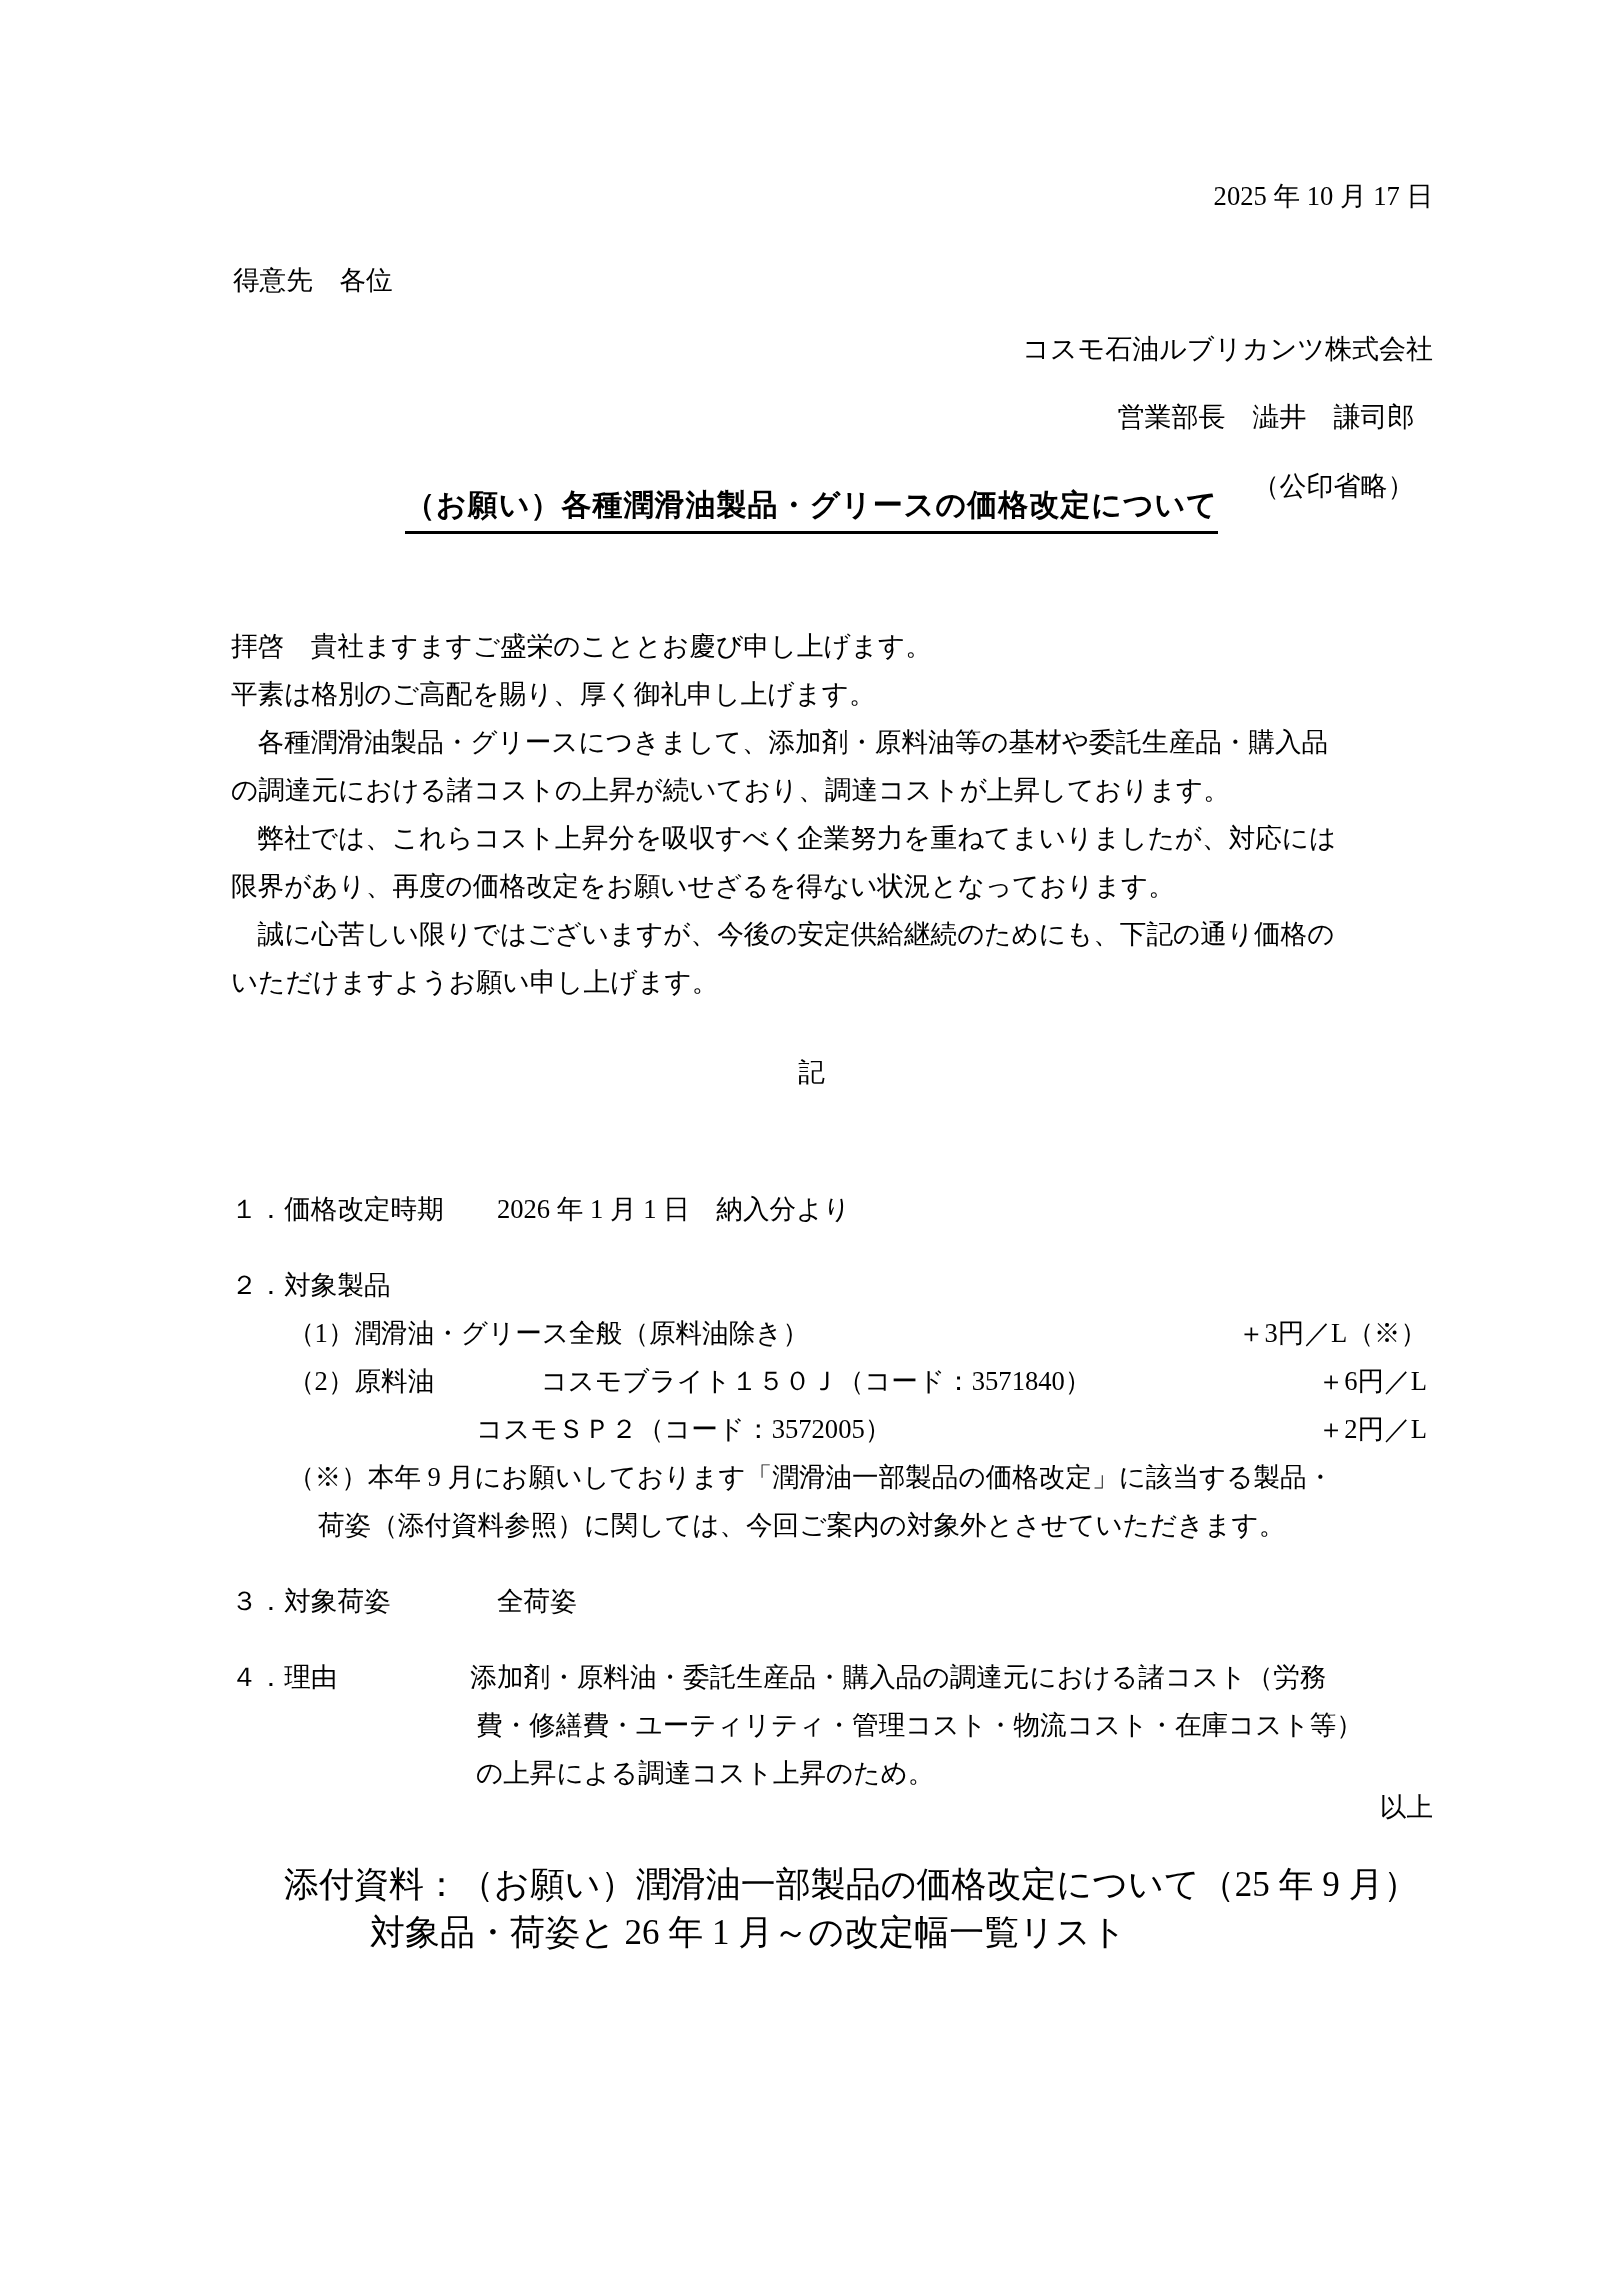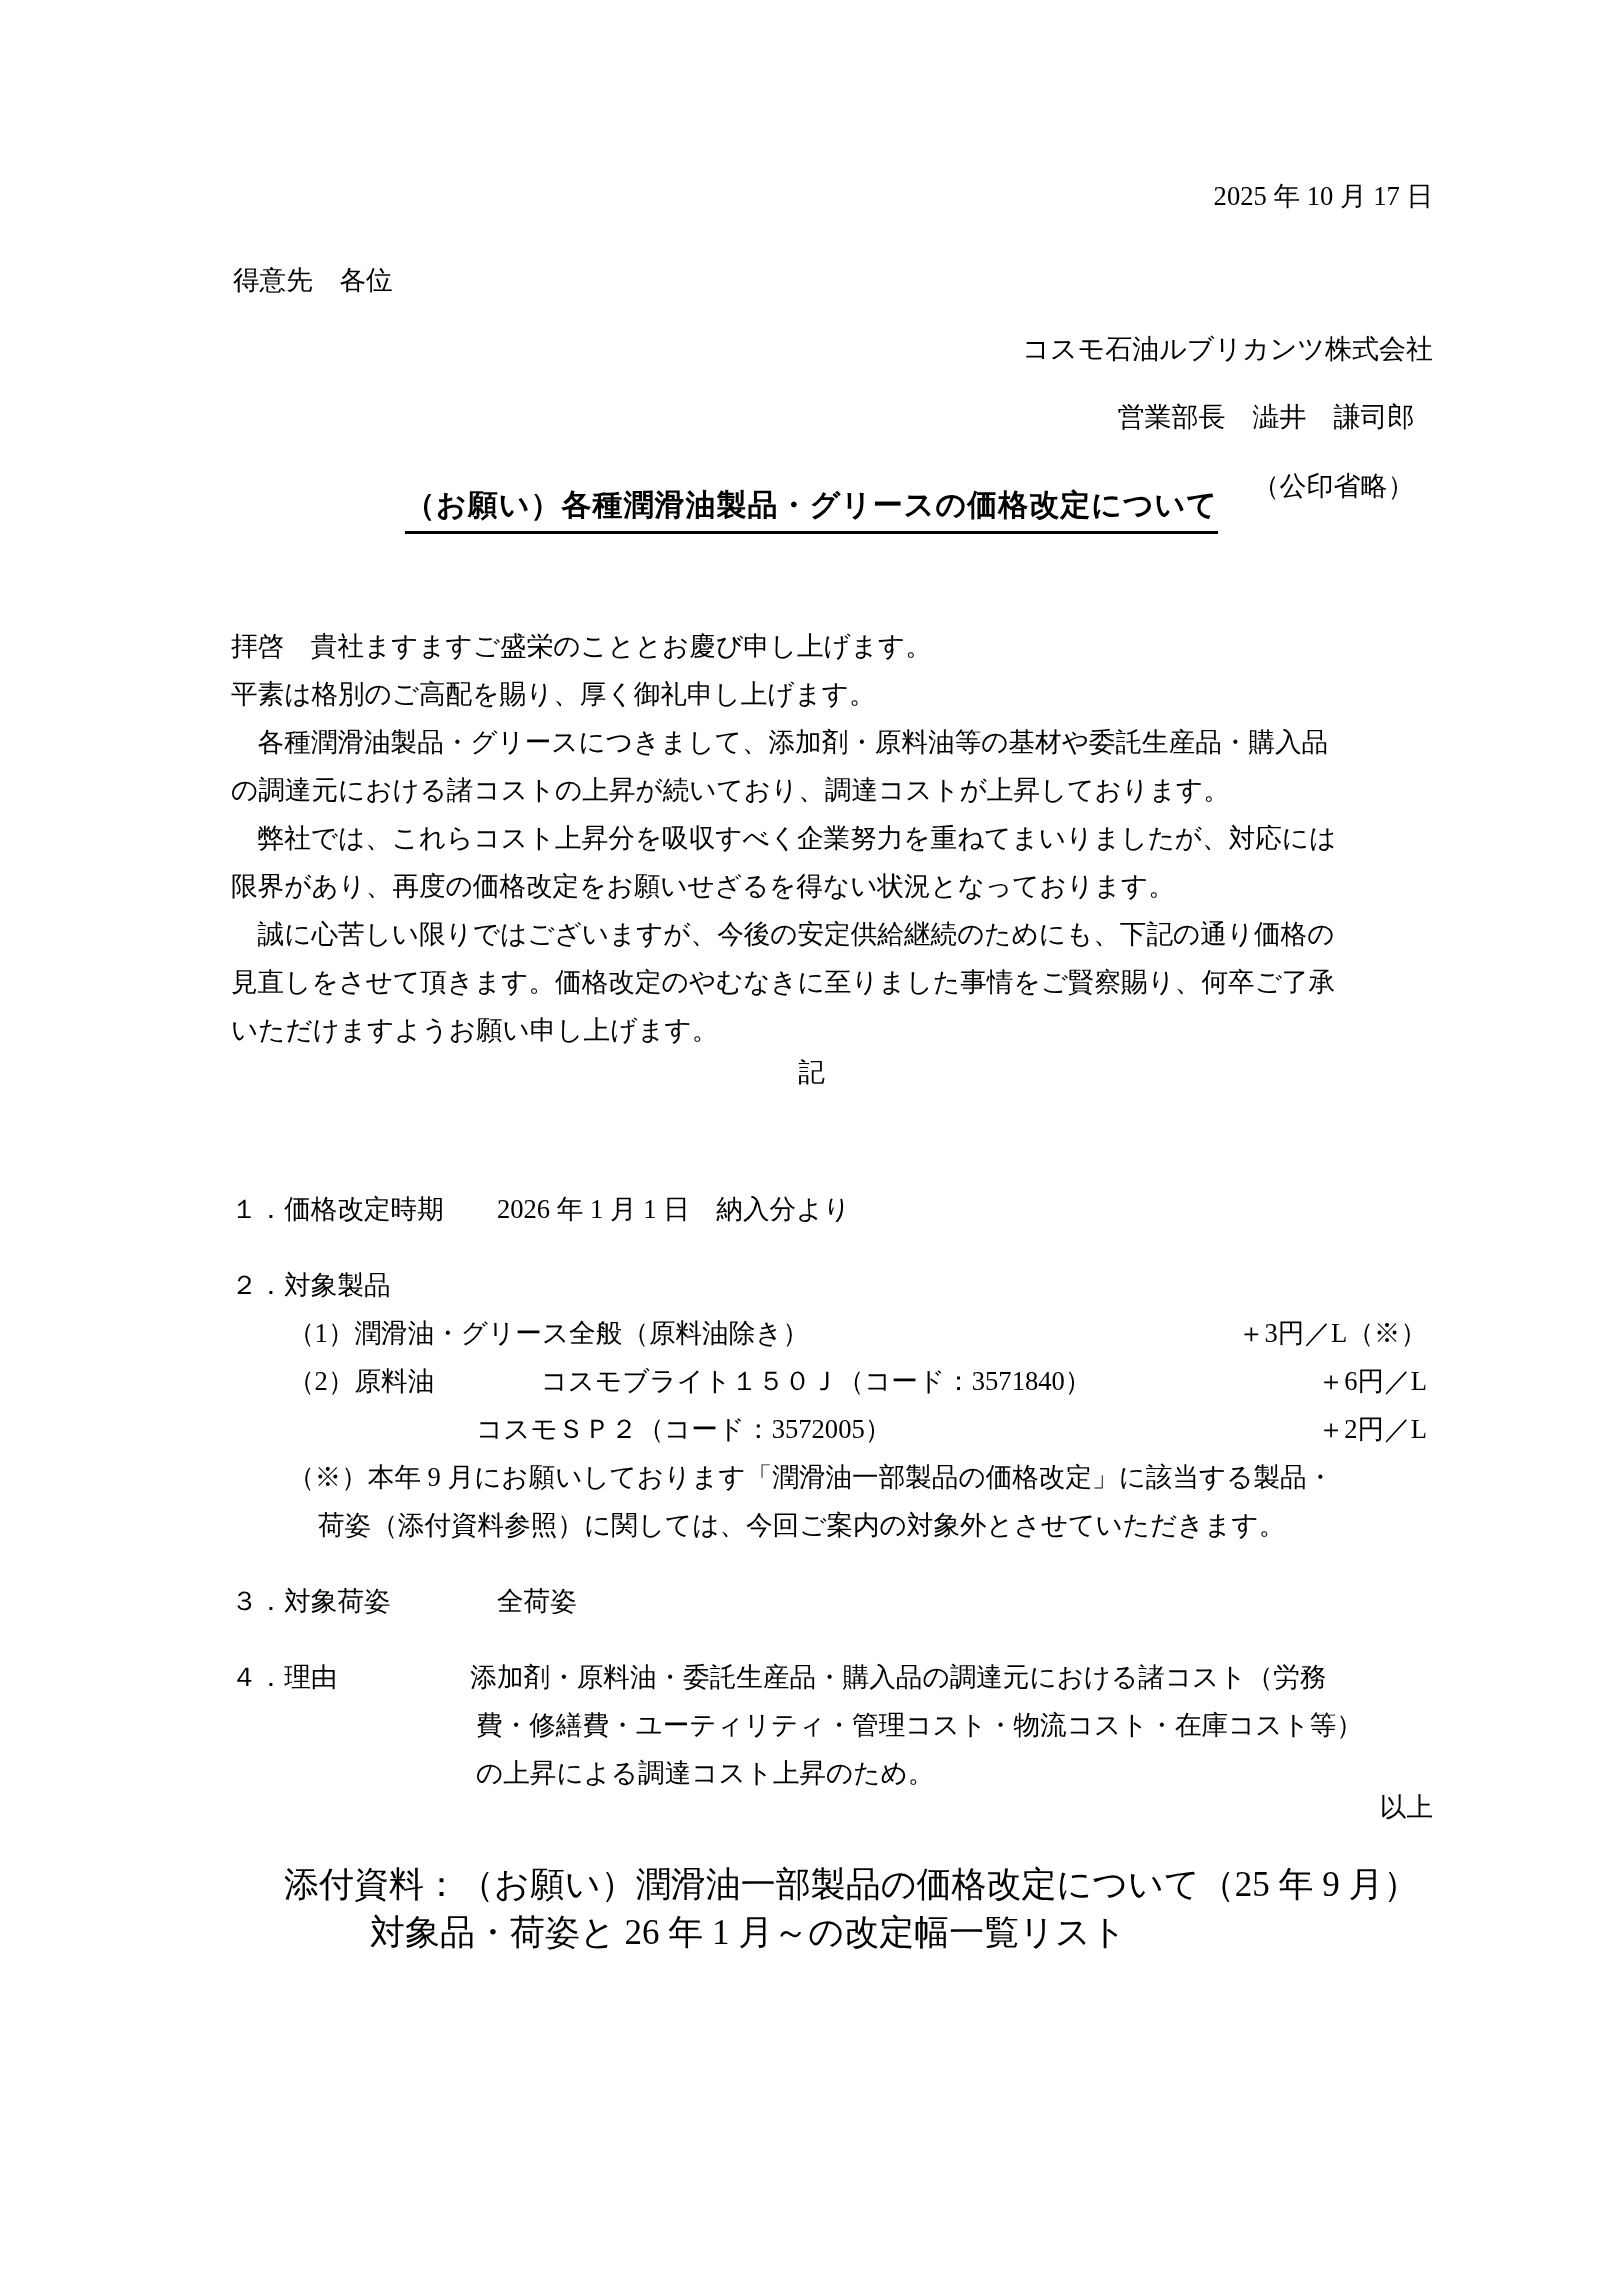--- a/index.html
+++ b/index.html
@@ -183,21 +183,20 @@
   </div>
 
   <div class="abs body-block">
     <div class="p-line">拝啓　貴社ますますご盛栄のこととお慶び申し上げます。</div>
     <div class="p-line">平素は格別のご高配を賜り、厚く御礼申し上げます。</div>
     <div class="p-line">　各種潤滑油製品・グリースにつきまして、添加剤・原料油等の基材や委託生産品・購入品</div>
     <div class="p-line">の調達元における諸コストの上昇が続いており、調達コストが上昇しております。</div>
     <div class="p-line">　弊社では、これらコスト上昇分を吸収すべく企業努力を重ねてまいりましたが、対応には</div>
     <div class="p-line">限界があり、再度の価格改定をお願いせざるを得ない状況となっております。</div>
     <div class="p-line">　誠に心苦しい限りではございますが、今後の安定供給継続のためにも、下記の通り価格の</div>
-    <div class="p-line">見直しをさせて頂きます。価格改定のやむなきに至りました事情をご賢察賜り、何卒ご了承</div>
     <div class="p-line">いただけますようお願い申し上げます。</div>
   </div>
 
 
   <div class="abs ki">記</div>
 
   <div class="abs items">
 
     <div class="item">
       <div class="item-line"><span>１．</span><span>価格改定時期</span><span>　　</span><span>2026 年 1 月 1 日　納入分より</span></div>

